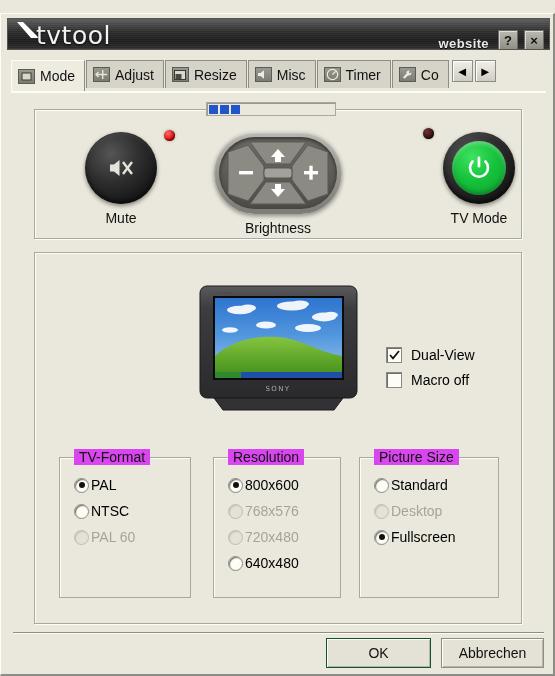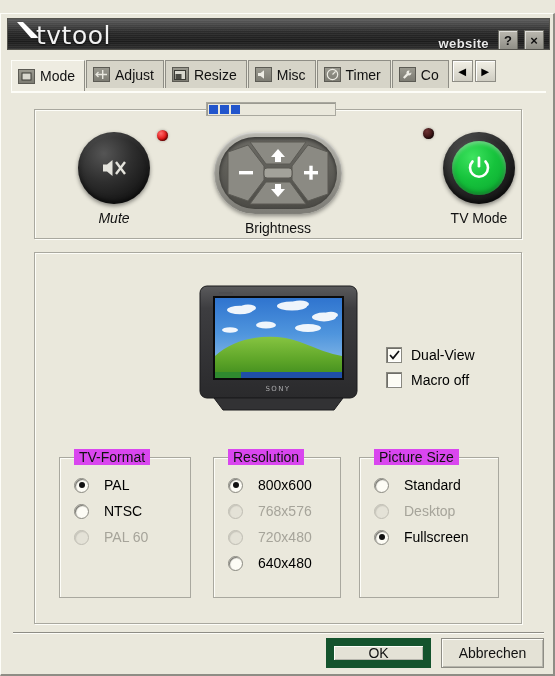--- a/index.html
+++ b/index.html
@@ -191,21 +191,21 @@
   }
   .gbox-title{
     position:absolute; top:-9px; left:14px;
     background:#d946ef; padding:0 5px;
     font-size:14px; color:#111;
   }
   #gb-format{ left:58px; top:443px; width:132px; height:141px; }
   #gb-res{ left:212px; top:443px; width:128px; height:141px; }
   #gb-size{ left:358px; top:443px; width:140px; height:141px; }
 
-  .radio-row{ display:flex; align-items:center; gap:15px; margin-bottom:10px; cursor:pointer; }
+  .radio-row{ display:flex; align-items:center; gap:2px; margin-bottom:10px; cursor:pointer; }
   .radio-row.disabled{ color:#a6a49a; cursor:default; }
   .radio{
     width:15px; height:15px; border-radius:50%;
     background:#fdfcf5;
     border:1px solid #8a8981;
     box-shadow:inset 1px 1px 1px #75746e;
     display:flex; align-items:center; justify-content:center;
     flex:0 0 auto;
   }
   .radio.disabled{ background:#e4e2d7; border-color:#bfbdb3; box-shadow:inset 1px 1px 1px #c6c4ba; }
@@ -220,21 +220,21 @@
   }
   .btn{
     position:absolute; height:30px;
     background:#e4e2d6;
     border:1px solid #8e8d85;
     box-shadow:inset 1px 1px 0 #fdfdf8, inset -1px -1px 0 #b6b5ac;
     font-size:14px; font-family:"Liberation Sans", sans-serif;
     display:flex; align-items:center; justify-content:center;
     cursor:pointer; color:#111;
   }
-  #btn-ok{ left:325px; top:624px; width:105px; border:8px solid #14532d; }
+  #btn-ok{ left:325px; top:624px; width:105px; border:1px solid #14532d; }
   #btn-cancel{ left:440px; top:624px; width:103px; }
 </style>
 </head>
 <body>
 
 <div class="window">
 
   <div class="titlebar">
     <svg class="logo-slash" viewBox="0 0 22 18">
       <polygon points="0,0 6,0 22,16 14,16" fill="#ffffff"></polygon>
@@ -312,21 +312,21 @@
   <div class="tabline"></div>
 
   <div class="panel" id="panel-top"></div>
 
   <div class="progress-wrap">
     <span class="pblock"></span>
     <span class="pblock"></span>
     <span class="pblock"></span>
   </div>
 
-  <div class="ctl" style="left:58px; top:118px; width:110px;font-style:italic;">
+  <div class="ctl" style="left:65px; top:118px; width:110px;">
     <div class="round-btn">
       <svg width="30" height="26" viewBox="0 0 30 26">
         <path d="M4 9.5h4l5.5-4.5v16L8 16.5H4z" fill="#e4e3dc"></path>
         <path d="M17 7l9 12M26 7l-9 12" stroke="#e4e3dc" stroke-width="2.4" fill="none"></path>
       </svg>
       <span class="led on" style="right:-18px; top:-2px;"></span>
     </div>
     <span class="ctl-label">Mute</span>
   </div>
 

